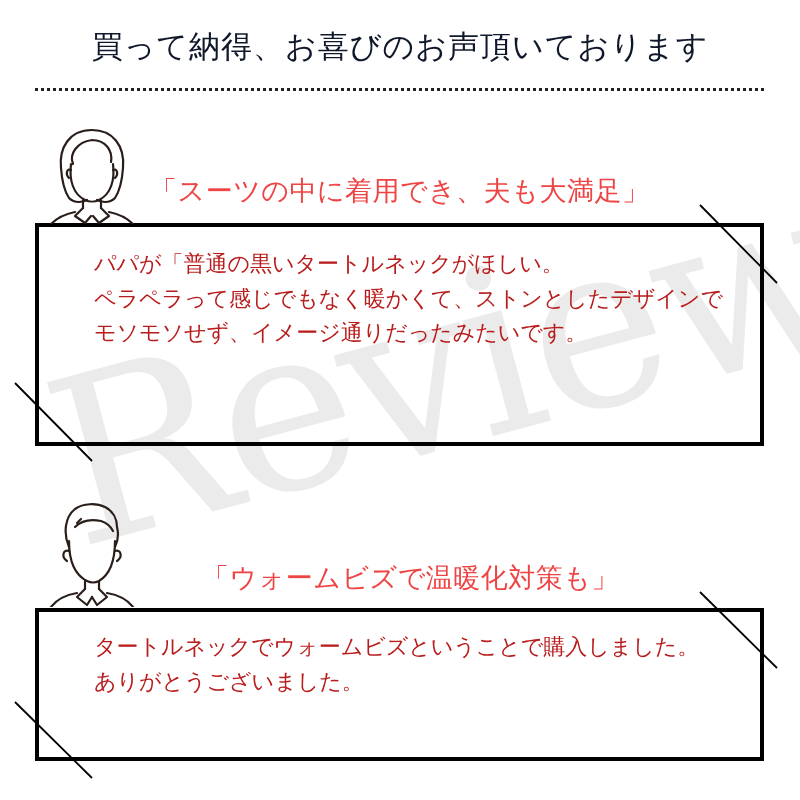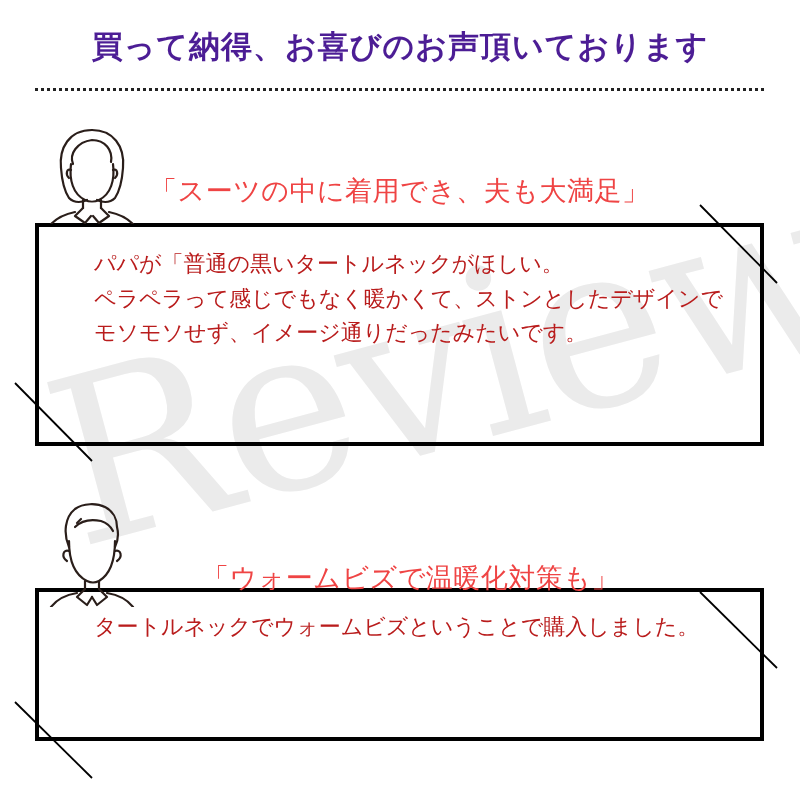--- a/index.html
+++ b/index.html
@@ -4,21 +4,21 @@
 <style>
   html, body { margin: 0; padding: 0; }
   body {
     width: 800px; height: 800px; position: relative; overflow: hidden;
     background: #ffffff; color: #1a1a1a;
     font-family: "DejaVu Sans", "Liberation Sans", sans-serif;
   }
   .page-title {
     position: absolute; left: 0; top: 26px; width: 800px; text-align: center;
     font-family: "DejaVu Serif", "Liberation Serif", serif;
-    font-size: 31px; letter-spacing: 1px; color: #4c1d95; font-weight: bold;
+    font-size: 31px; letter-spacing: 1px; color: #0f172a;
   }
   .dotted-divider {
     position: absolute; left: 35px; top: 88px; width: 729px; height: 0;
     border-top: 3px dotted #222;
   }
   .watermark {
     position: absolute; left: 28px; top: 360px;
     font-family: "DejaVu Serif", "Liberation Serif", serif;
     font-size: 230px; color: #ebebeb; letter-spacing: -6px;
     transform: rotate(-15deg); transform-origin: left top;
@@ -91,22 +91,23 @@
       <path d="M38 84 L38 92"></path>
       <path d="M52 84 L52 92"></path>
       <path d="M38 92 L30 100 L40 108 L45 100"></path>
       <path d="M52 92 L60 100 L50 108 L45 100"></path>
       <path d="M30 96 C18 98 10 102 4 110"></path>
       <path d="M60 96 C72 98 80 102 86 110"></path>
     </g>
   </svg>
   <div class="headline" style="left:162px; top:560px;margin-left:40px;">「ウォームビズで温暖化対策も」</div>
 
-  <div class="review-box" style="top:588px; height:145px;text-decoration:underline;">
+  <div class="review-box" style="top:608px; height:145px;text-decoration:underline;">
     <div class="review-body" style="top:18px;">
       <div class="review-line">タートルネックでウォームビズということで購入しました。</div>
+      <div class="review-line">ありがとうございました。</div>
     </div>
   </div>
   <svg class="diag" style="left:0; top:0;" width="800" height="800">
     <line x1="700" y1="592" x2="777" y2="668" stroke="#000" stroke-width="1.8"></line>
     <line x1="15" y1="702" x2="92" y2="778" stroke="#000" stroke-width="1.8"></line>
   </svg>
 </section>
 
 </body></html>

